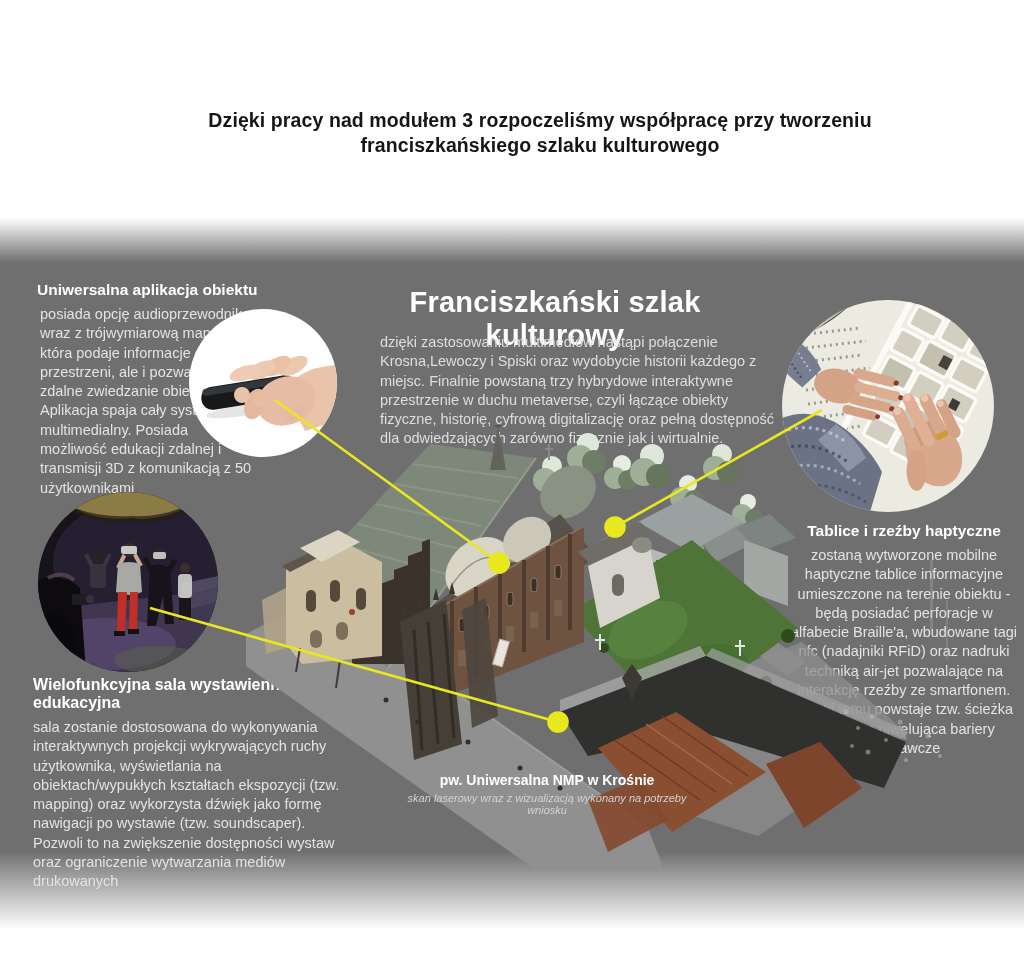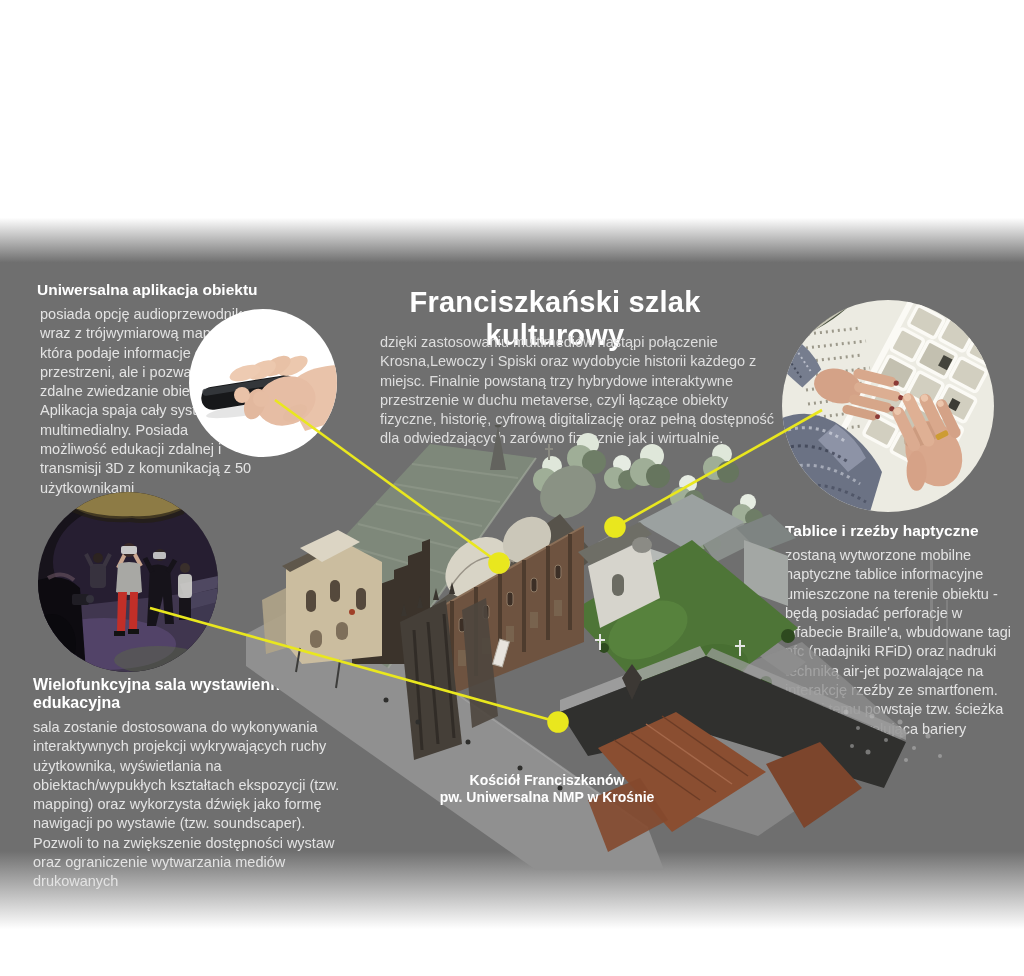--- a/index.html
+++ b/index.html
@@ -15,38 +15,42 @@
     letter-spacing:.1px;
   }
   .center-head{left:340px;top:286px;width:430px;text-align:center;color:#fff;}
   .center-head h1{margin:0;font-size:29px;font-weight:bold;letter-spacing:.2px;}
   .center-head h2{margin:0;font-size:16px;font-weight:bold;}
   .center-body{left:380px;top:333px;width:396px;color:#dedede;font-size:14.5px;line-height:1.33;}
   .sec-head{color:#ffffff;font-weight:bold;font-size:15.5px;}
   .sec-body{color:#e3e3e3;font-size:14.5px;line-height:1.33;margin-top:6px;}
   .sec-app{left:37px;top:281px;width:226px;}
   .sec-app .sec-body{margin-left:3px;width:218px;}
-  .sec-haptic{left:785px;top:522px;width:238px;}
+  .sec-haptic{left:785px;top:522px;width:238px;text-align:center;}
   .sec-hall{left:33px;top:676px;width:312px;}
   .sec-hall .sec-head{font-size:16px;}
   .caption{left:397px;top:772px;width:300px;text-align:center;color:#fff;}
   .caption .cap-bold{font-size:14px;font-weight:bold;line-height:1.2;}
   .caption .cap-note{font-size:11px;font-style:italic;color:#d2d2d2;margin-top:3px;}
   .photo-circle{border-radius:50%;overflow:hidden;}
   .circle-phone{left:189px;top:309px;width:148px;height:148px;}
   .circle-vr{left:38px;top:492px;width:180px;height:180px;}
   .circle-map{left:782px;top:300px;width:212px;height:212px;}
   .church{left:240px;top:425px;width:730px;height:445px;}
   .overlay{left:0;top:0;width:1024px;height:976px;pointer-events:none;z-index:50;}
 </style>
 </head>
 <body>
 
 <div class="canvas">
 
+  <div class="abs top-title">
+    <div>Dzięki pracy nad modułem 3 rozpoczeliśmy współpracę przy tworzeniu</div>
+    <div>franciszkańskiego szlaku kulturowego</div>
+  </div>
 
   <div class="abs center-head">
     <h1>Franciszkański szlak kulturowy</h1>
   </div>
   <div class="abs center-body">dzięki zastosowaniu multimediów nastąpi połączenie Krosna,Lewoczy i Spiski oraz wydobycie historii każdego z miejsc. Finalnie powstaną trzy hybrydowe interaktywne przestrzenie w duchu metaverse, czyli łączące obiekty fizyczne, historię, cyfrową digitalizację oraz pełną dostępność dla odwiedzających zarówno fizycznie jak i wirtualnie.</div>
 
   <div class="abs sec-app">
     <div class="sec-head">Uniwersalna aplikacja obiektu</div>
     <div class="sec-body">posiada opcję audioprzewodnika wraz z trójwymiarową mapą, która podaje informacje o przestrzeni, ale i pozwala na zdalne zwiedzanie obiektu. Aplikacja spaja cały system multimedialny. Posiada możliwość edukacji zdalnej i transmisji 3D z komunikacją z 50 użytkownikami</div>
   </div>
@@ -435,22 +439,22 @@
           <circle cx="520" cy="768" r="2.5"></circle>
             <circle cx="560" cy="788" r="2.5"></circle>
         </g>
         <line x1="340" y1="660" x2="336" y2="688" stroke="#3c3c3a" stroke-width="2"></line>
         <line x1="300" y1="648" x2="296" y2="672" stroke="#3c3c3a" stroke-width="2"></line>
       </g>
     </svg>
   </div>
 
   <div class="abs caption">
-    <div class="cap-bold">Kościół Franciszkanów</div>
     <div class="cap-bold">pw. Uniwersalna NMP w Krośnie</div>
+    <div class="cap-note">skan laserowy wraz z wizualizacją wykonany na potrzeby wniosku</div>
   </div>
 
   <svg class="abs overlay" viewBox="0 0 1024 976">
     <g stroke="#e9e71e" stroke-width="2.6" fill="#e9e71e">
       <line x1="275" y1="400" x2="499" y2="563"></line>
       <line x1="615" y1="527" x2="822" y2="410"></line>
       <line x1="150" y1="608" x2="558" y2="722"></line>
       <circle cx="499" cy="563" r="9.5"></circle>
       <circle cx="615" cy="527" r="9.5"></circle>
       <circle cx="558" cy="722" r="9.5"></circle>

